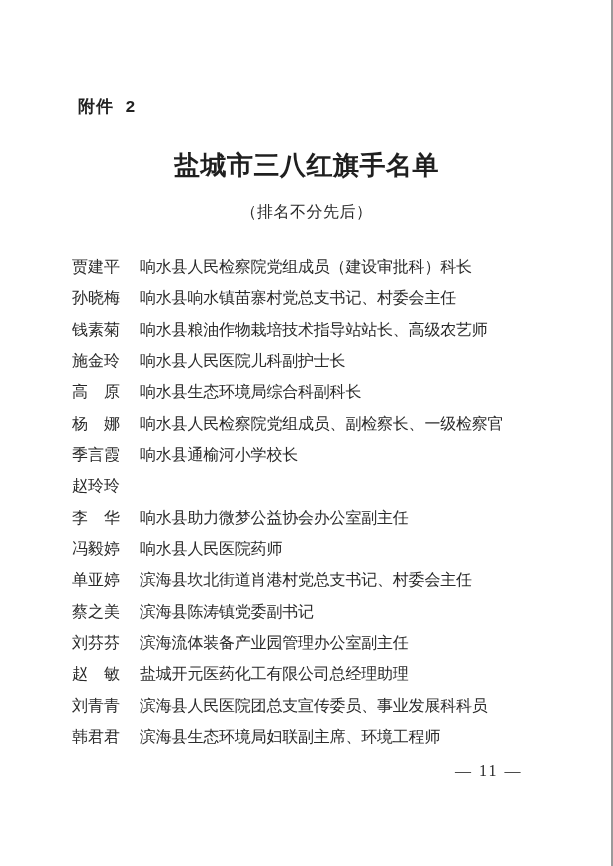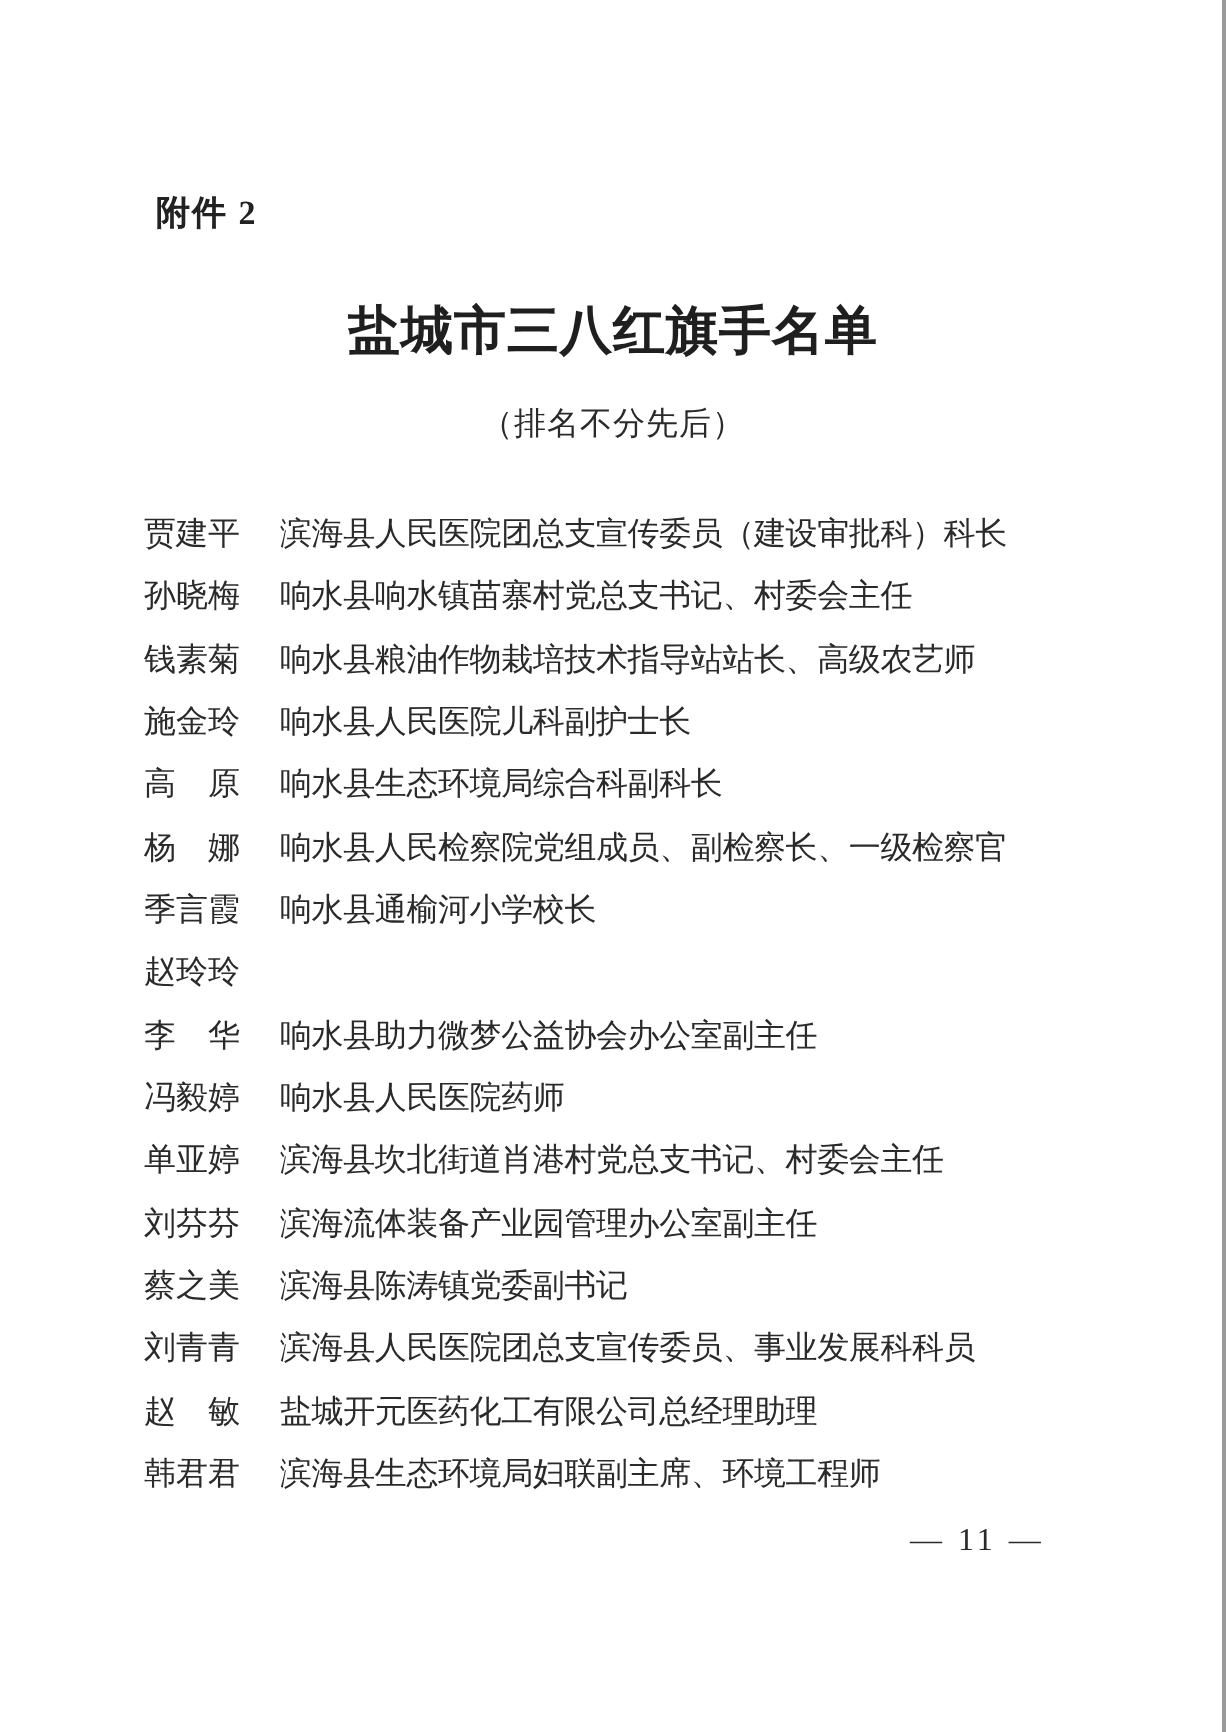--- a/index.html
+++ b/index.html
@@ -21,21 +21,21 @@
     top: 0;
     right: 0;
     width: 2px;
     height: 866px;
     background: #9a9a9a;
   }
   .attachment {
     position: absolute;
     left: 78px;
     top: 95px;
-    font-family: Liberation Serif, serif;
+    font-family: Liberation Mono, monospace;
     font-weight: 700;
     font-size: 17px;
     letter-spacing: 1px;
     color: #222222;
     white-space: nowrap;
   }
   .title {
     position: absolute;
     left: 0;
     top: 148px;
@@ -105,21 +105,21 @@
 
   <div class="attachment">附件 2</div>
 
   <h1 class="title">盐城市三八红旗手名单</h1>
 
   <div class="subtitle">（排名不分先后）</div>
 
   <div class="list" id="name-list">
       <div class="row">
         <span class="name">贾建平</span>
-        <span class="job">滨海县人民医院团总支宣传委员（建设审批科）科长</span>
+        <span class="job">响水县人民检察院党组成员（建设审批科）科长</span>
       </div>
       <div class="row">
         <span class="name">孙晓梅</span>
         <span class="job">响水县响水镇苗寨村党总支书记、村委会主任</span>
       </div>
       <div class="row">
         <span class="name">钱素菊</span>
         <span class="job">响水县粮油作物栽培技术指导站站长、高级农艺师</span>
       </div>
       <div class="row">
@@ -147,34 +147,34 @@
       </div>
       <div class="row">
         <span class="name">冯毅婷</span>
         <span class="job">响水县人民医院药师</span>
       </div>
       <div class="row">
         <span class="name">单亚婷</span>
         <span class="job">滨海县坎北街道肖港村党总支书记、村委会主任</span>
       </div>
       <div class="row">
+        <span class="name">蔡之美</span>
+        <span class="job">滨海县陈涛镇党委副书记</span>
+      </div>
+      <div class="row">
         <span class="name">刘芬芬</span>
         <span class="job">滨海流体装备产业园管理办公室副主任</span>
       </div>
       <div class="row">
-        <span class="name">蔡之美</span>
-        <span class="job">滨海县陈涛镇党委副书记</span>
+        <span class="name">赵敏</span>
+        <span class="job">盐城开元医药化工有限公司总经理助理</span>
       </div>
       <div class="row">
         <span class="name">刘青青</span>
         <span class="job">滨海县人民医院团总支宣传委员、事业发展科科员</span>
-      </div>
-      <div class="row">
-        <span class="name">赵敏</span>
-        <span class="job">盐城开元医药化工有限公司总经理助理</span>
       </div>
       <div class="row">
         <span class="name">韩君君</span>
         <span class="job">滨海县生态环境局妇联副主席、环境工程师</span>
       </div>
     </div>
 
   <div class="footer">— 11 —</div>
 
   <div class="scan-edge"></div>

